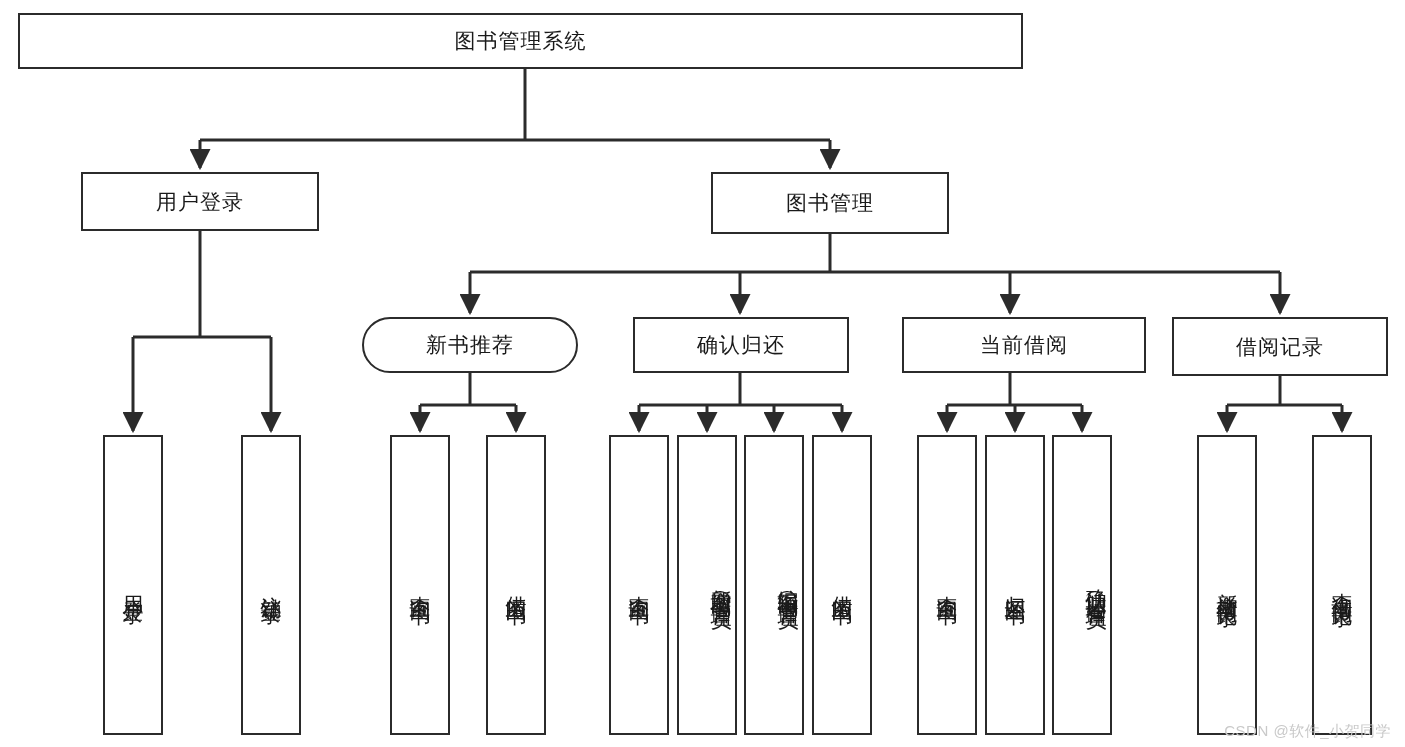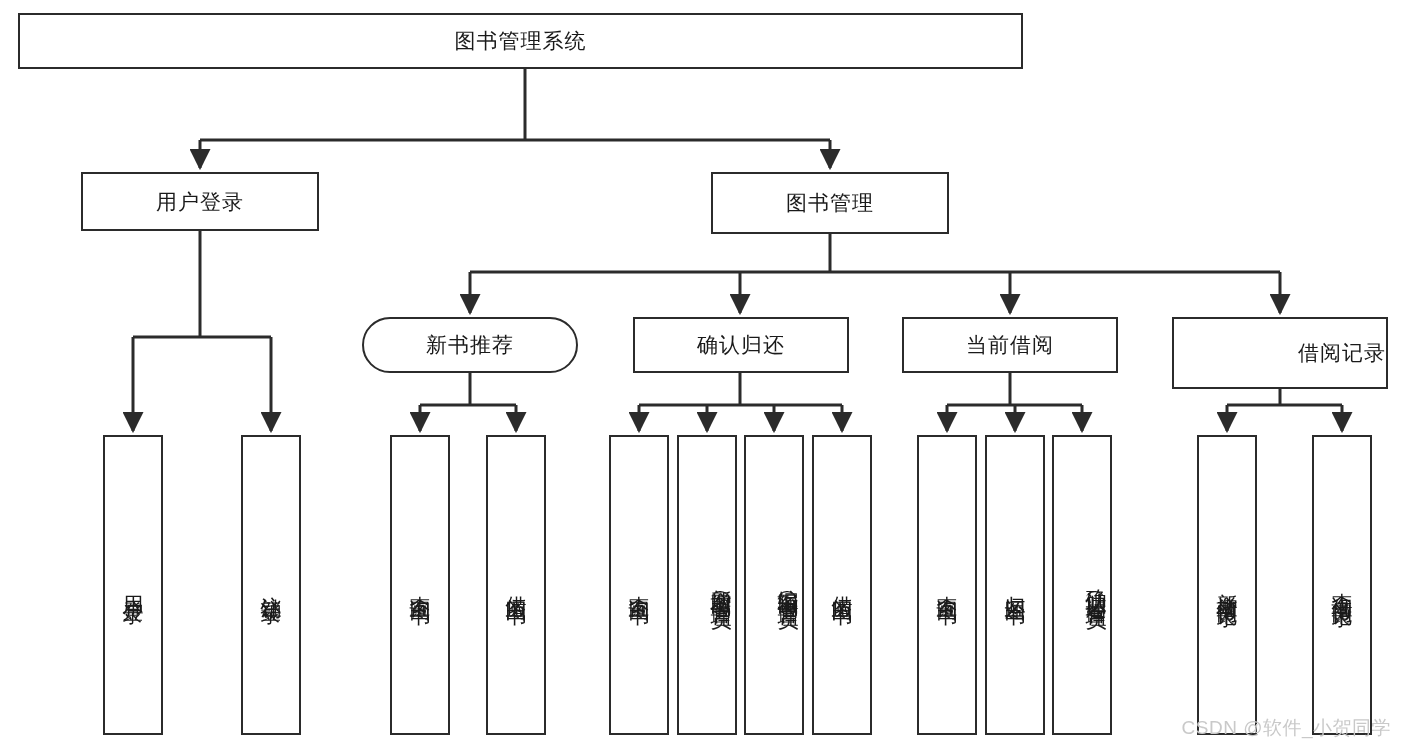--- a/index.html
+++ b/index.html
@@ -49,21 +49,21 @@
     align-items: flex-start;
   }
   .node-label {
     display: block;
     white-space: nowrap;
   }
   #watermark {
     position: absolute;
     right: 14px;
     bottom: 6px;
-    font-size: 19px;
+    font-size: 15px;
     color: #c9c9c9;
     letter-spacing: 0.5px;
     white-space: nowrap;
   }
 </style>
 </head>
 <body>
 
 <div id="canvas">
 
@@ -127,24 +127,24 @@
   <div class="node h-node" style="left:711px; top:172px; width:238px; height:62px;">
     <span class="node-label">图书管理</span>
   </div>
 
   <div class="node h-node" style="left:362px; top:317px; width:216px; height:56px;border-radius:28px;">
     <span class="node-label">新书推荐</span>
   </div>
   <div class="node h-node" style="left:633px; top:317px; width:216px; height:56px;">
     <span class="node-label">确认归还</span>
   </div>
-  <div class="node h-node" style="left:902px; top:317px; width:216px; height:56px;">
+  <div class="node h-node" style="left:902px; top:317px; width:244px; height:56px;">
     <span class="node-label">当前借阅</span>
   </div>
-  <div class="node h-node" style="left:1172px; top:317px; width:216px; height:72px;justify-content:flex-end;">
+  <div class="node h-node" style="left:1172px; top:317px; width:216px; height:59px;">
     <span class="node-label">借阅记录</span>
   </div>
 
   <div class="node v-node" style="left:103px; top:435px; width:60px; height:300px;">
     <span class="node-label">用户登录</span>
   </div>
   <div class="node v-node" style="left:241px; top:435px; width:60px; height:300px;">
     <span class="node-label">注销登录</span>
   </div>
 

